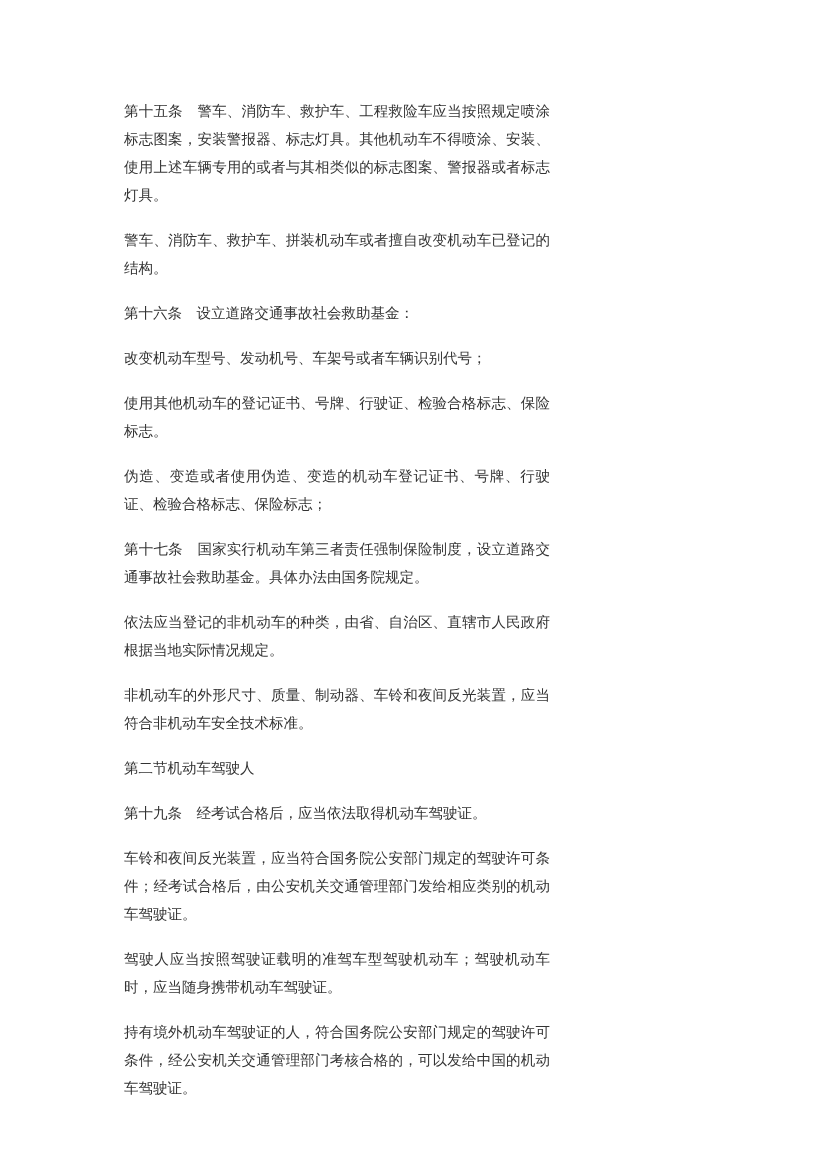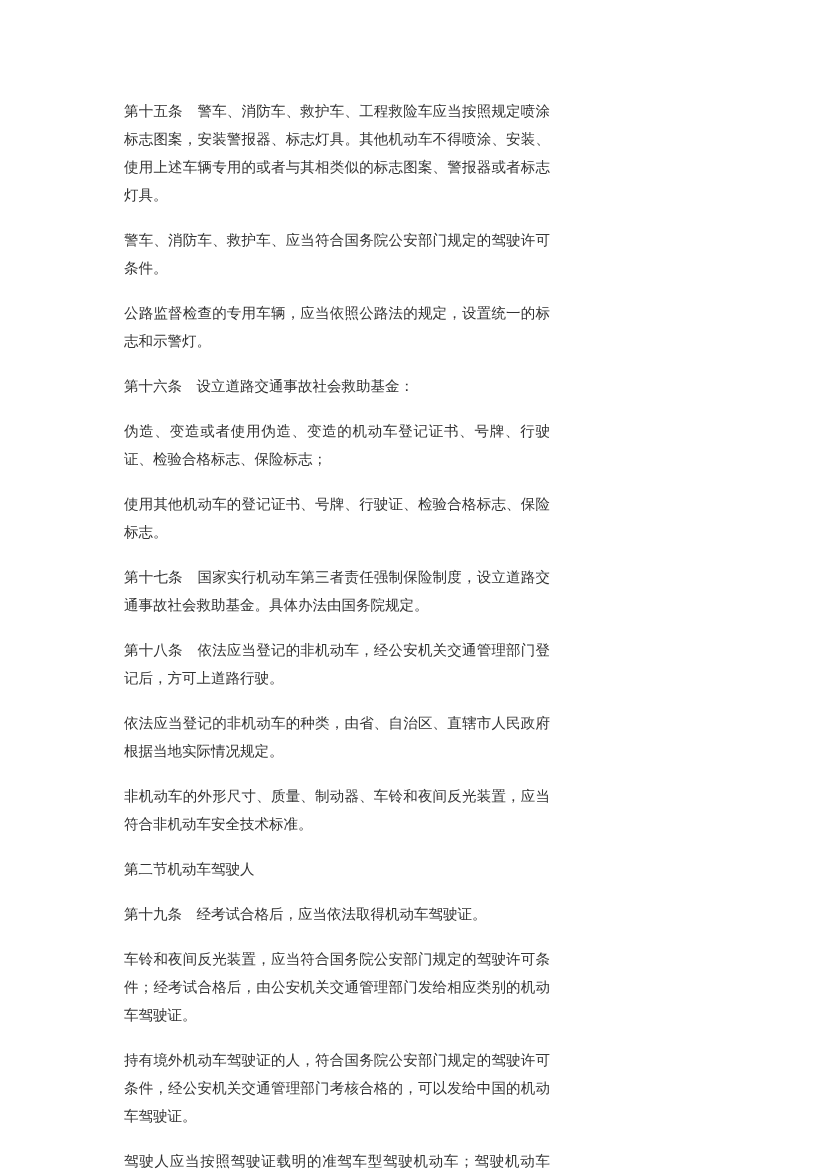--- a/index.html
+++ b/index.html
@@ -28,27 +28,26 @@
   .page p {
     margin: 0 0 17px 0;
     word-break: normal;
   }
 </style>
 </head>
 <body>
 
 <div class="page">
   <p>第十五条　警车、消防车、救护车、工程救险车应当按照规定喷涂标志图案，安装警报器、标志灯具。其他机动车不得喷涂、安装、使用上述车辆专用的或者与其相类似的标志图案、警报器或者标志灯具。</p>
-  <p>警车、消防车、救护车、应当符合国务院公安部门规定的驾驶许可条件。</p>
-  <p>公路监督检查的专用车辆，应当依照公路法的规定，设置统一的标志和示警灯。</p>
+  <p>警车、消防车、救护车、拼装机动车或者擅自改变机动车已登记的结构。</p>
   <p>第十六条　设立道路交通事故社会救助基金：</p>
+  <p>改变机动车型号、发动机号、车架号或者车辆识别代号；</p>
+  <p>使用其他机动车的登记证书、号牌、行驶证、检验合格标志、保险标志。</p>
   <p>伪造、变造或者使用伪造、变造的机动车登记证书、号牌、行驶证、检验合格标志、保险标志；</p>
-  <p>使用其他机动车的登记证书、号牌、行驶证、检验合格标志、保险标志。</p>
   <p>第十七条　国家实行机动车第三者责任强制保险制度，设立道路交通事故社会救助基金。具体办法由国务院规定。</p>
-  <p>第十八条　依法应当登记的非机动车，经公安机关交通管理部门登记后，方可上道路行驶。</p>
   <p>依法应当登记的非机动车的种类，由省、自治区、直辖市人民政府根据当地实际情况规定。</p>
   <p>非机动车的外形尺寸、质量、制动器、车铃和夜间反光装置，应当符合非机动车安全技术标准。</p>
   <p>第二节机动车驾驶人</p>
   <p>第十九条　经考试合格后，应当依法取得机动车驾驶证。</p>
   <p>车铃和夜间反光装置，应当符合国务院公安部门规定的驾驶许可条件；经考试合格后，由公安机关交通管理部门发给相应类别的机动车驾驶证。</p>
+  <p>驾驶人应当按照驾驶证载明的准驾车型驾驶机动车；驾驶机动车时，应当随身携带机动车驾驶证。</p>
   <p>持有境外机动车驾驶证的人，符合国务院公安部门规定的驾驶许可条件，经公安机关交通管理部门考核合格的，可以发给中国的机动车驾驶证。</p>
-  <p>驾驶人应当按照驾驶证载明的准驾车型驾驶机动车；驾驶机动车时，应当随身携带机动车驾驶证。</p>
 </div>
 
 </body></html>

